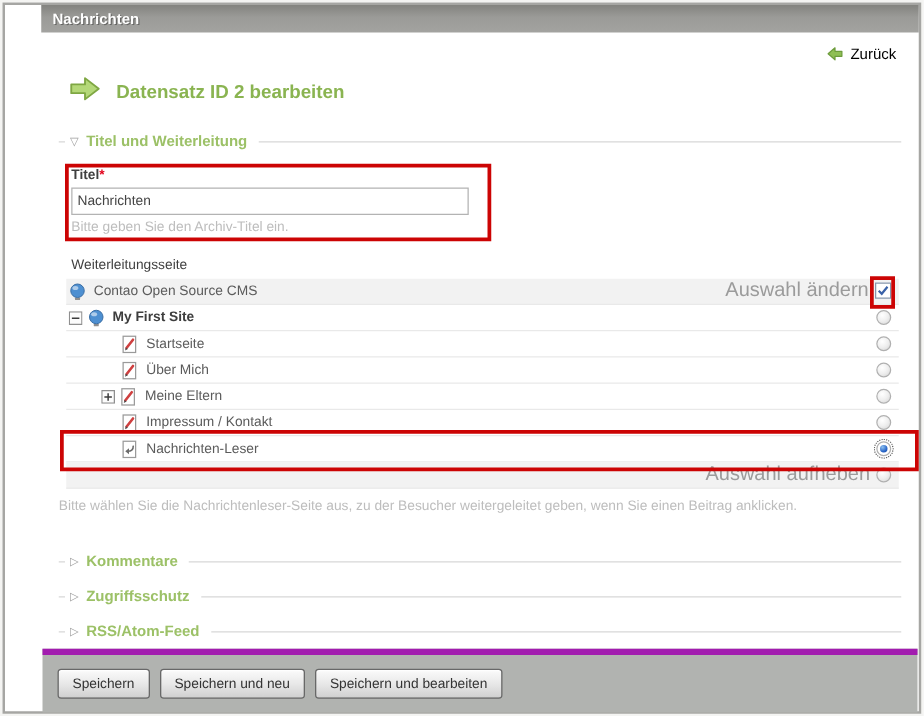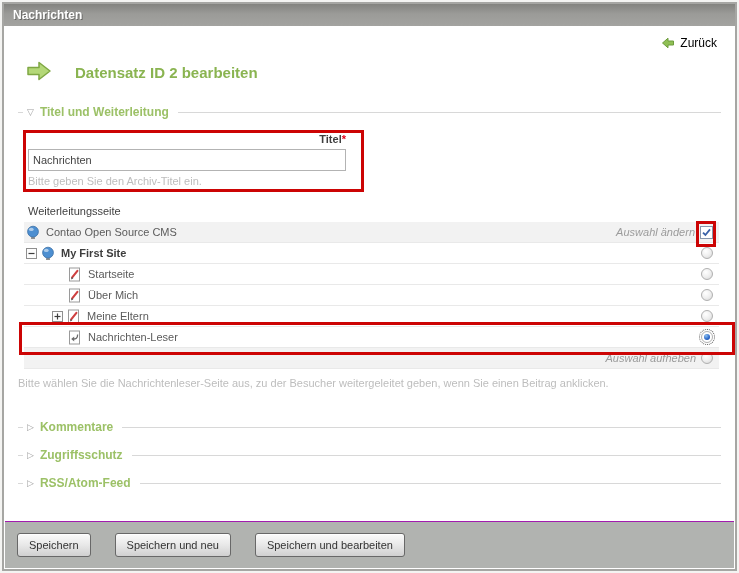--- a/index.html
+++ b/index.html
@@ -4,74 +4,74 @@
 <style>
   html,body{margin:0;padding:0;}
   body{
     width:739px;height:573px;position:relative;overflow:hidden;
     background:#f4f4f2;
     font-family:"Liberation Sans",sans-serif;font-size:11px;color:#555;
   }
   .window{
     position:absolute;left:2px;top:2px;right:2px;bottom:2px;
     border:2px solid #a6a6a3;background:#fff;
-    display:flex;flex-direction:column;
+    display:flex;flex-direction:column;padding-left:29px;
   }
   .titlebar{
     height:22px;flex:none;
     background:linear-gradient(180deg,#83837f 0%,#9b9b98 45%,#a3a3a0 100%);
     color:#fff;font-weight:bold;font-size:12px;line-height:22px;
     padding:0 9px;text-shadow:1px 1px 0 rgba(0,0,0,.35);
   }
   .content{flex:1;padding:0 14px;position:relative;}
   .backlink{
     text-align:right;margin:10px 4px 0 0;color:#000000;font-size:12px;cursor:pointer;
   }
   .backlink .bicon{vertical-align:-2px;margin-right:5px;display:inline-block;}
   h2.main-headline{
-    display:flex;align-items:center;gap:23px;
+    display:flex;align-items:center;gap:12px;
     color:#8ab451;font-size:15px;font-weight:bold;margin:8px 0 20px 8px;
   }
   .legend-row{
     display:flex;align-items:center;
     color:#9cc167;font-weight:bold;font-size:12px;margin:14px 0 12px 0;
   }
   .legend-row .pre-dash{width:5px;border-top:1px solid #d8d8d8;flex:none;}
   .legend-row .tri{color:#a0a0a0;font-size:9px;margin:0 6px 0 4px;font-weight:normal;}
   .legend-row .post-line{flex:1;border-top:1px solid #d8d8d8;margin-left:9px;}
   .collapsed-group .legend-row{margin:0 0 0 0;height:28px;}
 
   .rel{position:relative;display:inline-block;}
   .annot{
     position:absolute;border:3px solid #cc0404;pointer-events:none;z-index:20;box-sizing:border-box;
   }
   .title-annot{left:-5px;top:-3px;right:-18px;bottom:-5px;}
   .cb-annot{left:-4px;top:-5px;width:20px;height:26px;}
   .row-annot{left:-5px;top:-5px;right:-16px;bottom:-8px;}
 
   .field-group{margin-left:10px;margin-top:2px;}
-  .field-label{font-weight:bold;color:#3f3f3f;display:block;margin-bottom:4px;font-size:11px;text-align:right;}
+  .field-label{font-weight:bold;color:#3f3f3f;display:block;margin-bottom:4px;font-size:11px;}
   .mandatory{color:#e2001a;}
   input.text{
     display:block;width:308px;height:16px;border:1px solid #b3b3b3;
     padding:2px 4px;font:11px "Liberation Sans",sans-serif;color:#444;background:#fff;
   }
   p.help{color:#bdbdbd;margin:4px 0 0 0;font-size:11px;}
 
   .tree-label{font-weight:normal;color:#3f3f3f;margin:18px 0 5px 10px;font-size:11px;}
   .tree{margin:0 2px 0 6px;}
   .tree-row{
     display:flex;align-items:center;height:20px;
     border-bottom:1px solid #e9e9e9;padding-right:6px;position:relative;justify-content:flex-end;
   }
   .tree-row.shaded{background:#f2f2f2;}
   .tree-row .label{margin-left:6px;color:#5b5b5b;font-size:11px;}
   .tree-row.bold .label{font-weight:bold;color:#3d3d3d;}
   .tree-row .spacer{flex:1;}
-  .right-text{font-style:italic;color:#9b9b9b;margin-right:5px;font-size:11px;}
+  .right-text{color:#9b9b9b;margin-right:5px;font-size:16px;}
   .lvl0{padding-left:2px;}
   .lvl1{padding-left:2px;}
   .lvl2{padding-left:44px;}
   .lvl2.has-exp{padding-left:28px;}
   .expander{width:11px;height:11px;margin-right:4px;flex:none;display:inline-flex;cursor:pointer;}
   .ticon{width:14px;height:15px;flex:none;display:inline-flex;align-items:center;}
   .checkbox{
     width:13px;height:13px;flex:none;border:1px solid #8696ac;background:#fff;
     display:inline-flex;align-items:center;justify-content:center;cursor:pointer;box-sizing:border-box;
   }
@@ -83,22 +83,22 @@
   .radio.selected{
     background:#fff;outline:1px dotted #555;outline-offset:1px;
   }
   .radio.selected::after{
     content:"";position:absolute;left:2px;top:2px;width:6px;height:6px;border-radius:50%;
     background:radial-gradient(circle at 35% 30%,#8cc0ef 0%,#2a66c8 60%,#17489b 100%);
   }
   .tree-help{color:#bdbdbd;margin:8px 0 0 0;font-size:11px;}
 
   .footer{
-    flex:none;height:46px;background:#b1b3b0;border-top:1px solid #a21caf;
-    display:flex;align-items:center;gap:24px;padding:0 12px;margin:0 1px 1px 1px;
+    flex:none;height:46px;background:#b1b3b0;border-top:5px solid #a21caf;
+    display:flex;align-items:center;gap:8px;padding:0 12px;margin:0 1px 1px 1px;
   }
   .footer button{
     font:11px "Liberation Sans",sans-serif;color:#333;
     padding:5px 11px;border:1px solid #686868;border-radius:3px;
     background:linear-gradient(180deg,#fbfbfb 0%,#e8e8e8 50%,#d0d0d0 100%);
     box-shadow:inset 0 1px 0 rgba(255,255,255,.7);cursor:pointer;
   }
 </style>
 </head>
 <body>
@@ -217,20 +217,32 @@
             </svg>
           </span>
           <span class="label">Meine Eltern</span>
           <span class="spacer"></span>
           <span class="radio"></span>
         </div>
         <div class="tree-row lvl2">
           <span class="ticon">
             <svg width="13" height="15" viewBox="0 0 13 15">
               <rect x="1.5" y="1" width="10" height="13" fill="#fff" stroke="#9a9a9a"></rect>
+              <path d="M4.2 10.4 L9.4 3.8" stroke="#cf4040" stroke-width="2.1" stroke-linecap="round"></path>
+              <path d="M3 12.4 L3.7 9.9 L5.3 11.2 Z" fill="#4a4a4a"></path>
+            </svg>
+          </span>
+          <span class="label">Impressum / Kontakt</span>
+          <span class="spacer"></span>
+          <span class="radio"></span>
+        </div>
+        <div class="tree-row lvl2">
+          <span class="ticon">
+            <svg width="13" height="15" viewBox="0 0 13 15">
+              <rect x="1.5" y="1" width="10" height="13" fill="#fff" stroke="#9a9a9a"></rect>
               <path d="M9.6 4.5 C9.8 8.2 7.6 9 5.4 9" fill="none" stroke="#6b6b6b" stroke-width="1.3"></path>
               <path d="M6.2 6.6 L3.2 9 L6.2 11.4 Z" fill="#6b6b6b"></path>
             </svg>
           </span>
           <span class="label">Nachrichten-Leser</span>
           <span class="spacer"></span>
           <span class="radio selected"></span>
           <div class="annot row-annot"></div>
         </div>
         <div class="tree-row lvl0 shaded">

